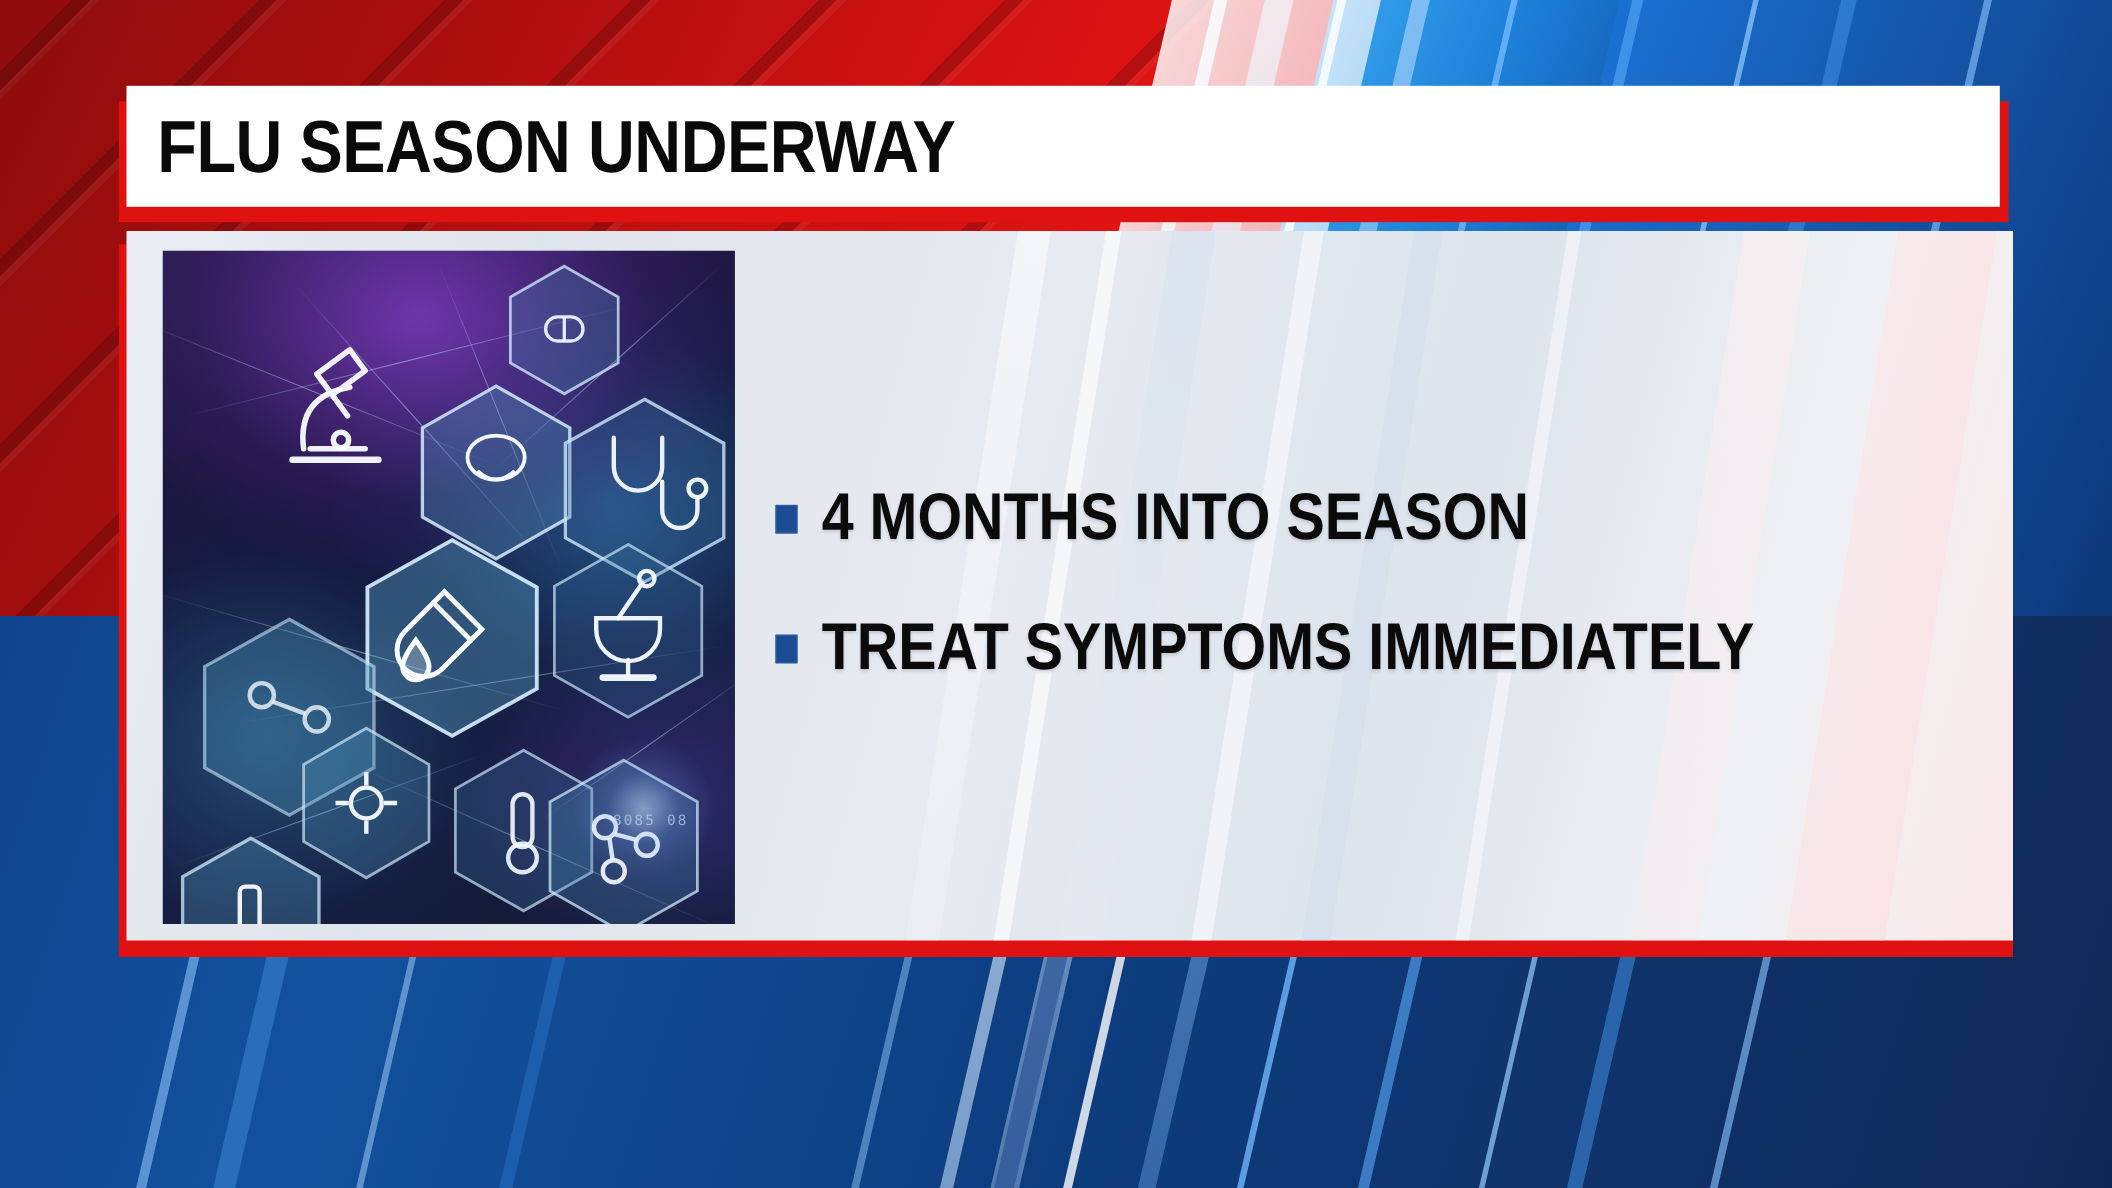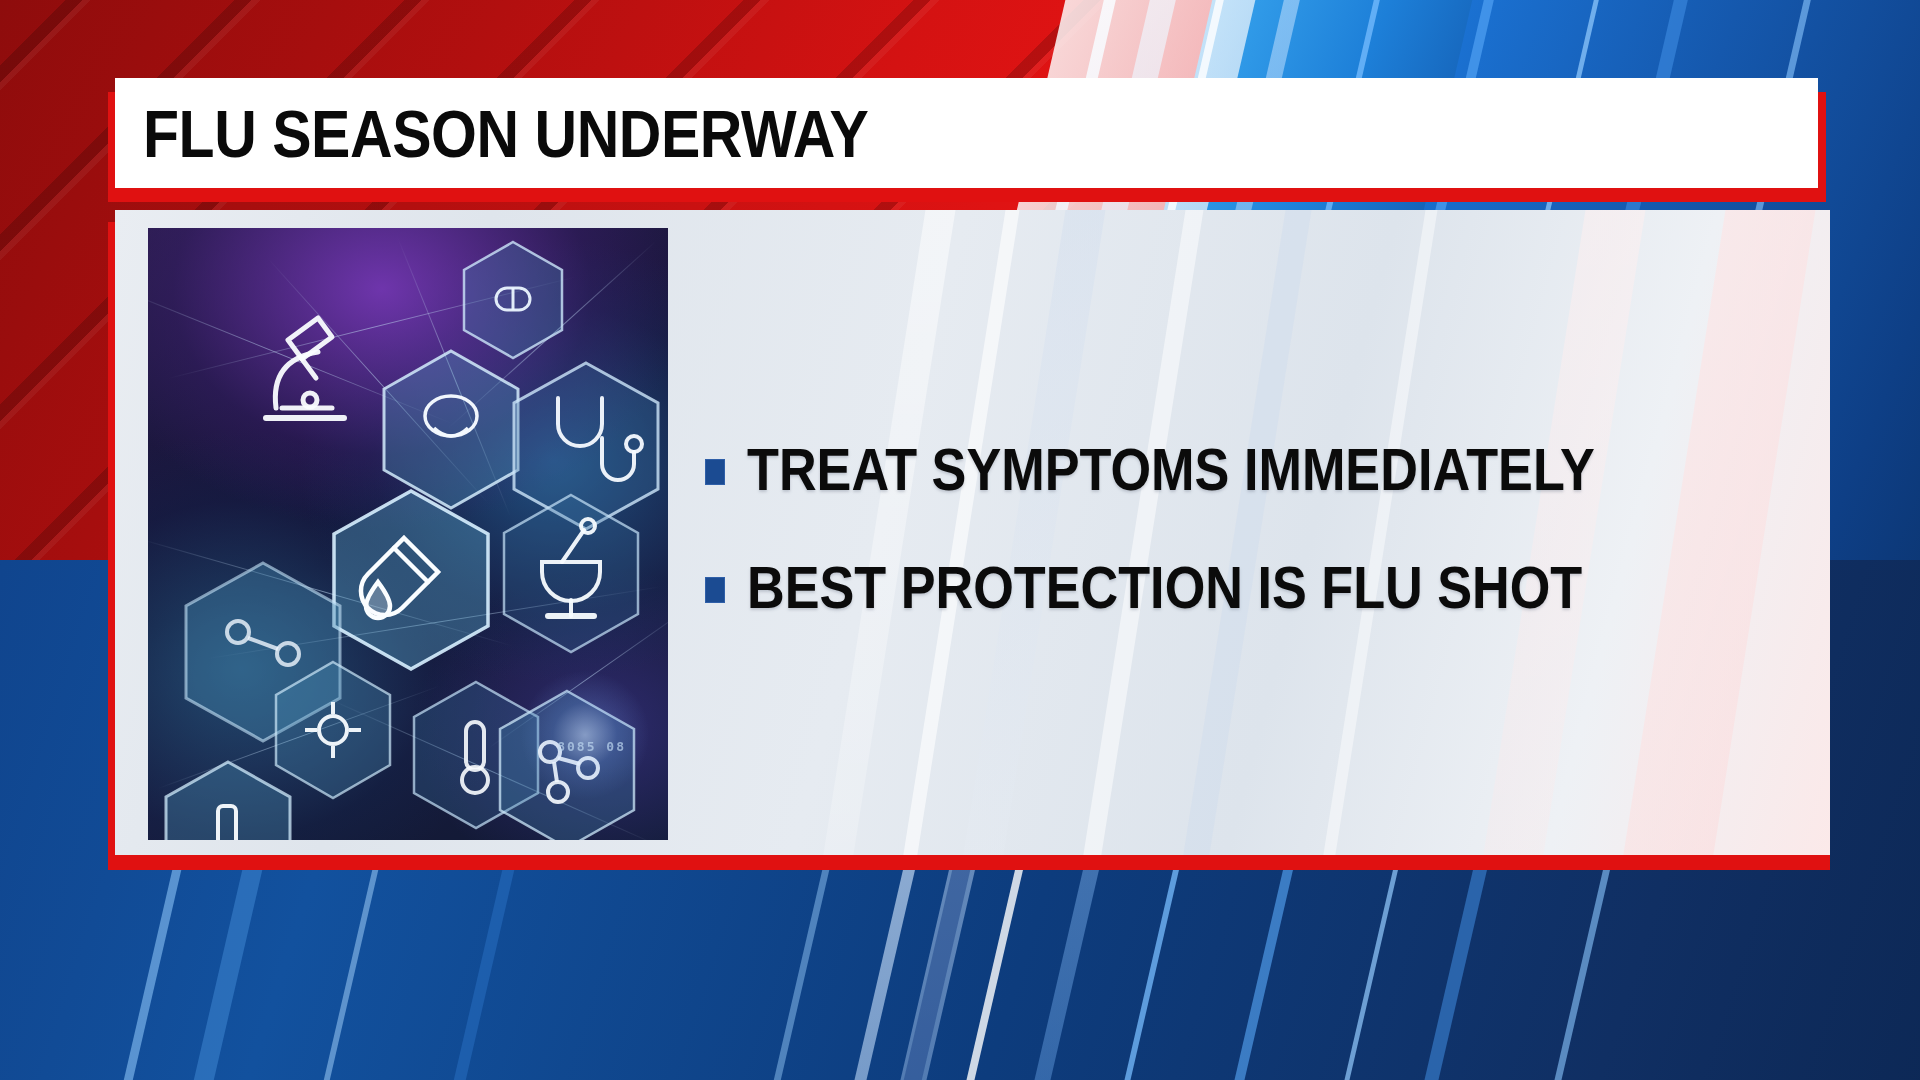--- a/index.html
+++ b/index.html
@@ -132,21 +132,20 @@
     background:linear-gradient(90deg, rgba(190,215,240,0), rgba(190,215,240,0.55), rgba(190,215,240,0));
     transform-origin:left center;
   }
   .hexg { position:absolute; }
   .hexg svg { display:block; }
   .thumb-code {
     position:absolute; right:42px; bottom:86px;
     font-family:"DejaVu Sans Mono", monospace;
     font-size:13px; letter-spacing:2px;
     color:rgba(190,215,240,0.7);
-    font-weight:bold;
   }
   .flare {
     position:absolute; right:18px; bottom:40px; width:130px; height:130px;
     background:radial-gradient(circle, rgba(200,225,255,0.55) 0%, rgba(120,170,240,0.18) 35%, rgba(0,0,0,0) 70%);
   }
 
   
   #bullets {
     position:absolute; left:590px; top:0px; width:1110px; height:645px;
     z-index:4;
@@ -358,27 +357,27 @@
         </g>
       </svg>
     </div>
 
     <div class="flare"></div>
     <div class="thumb-code">8085 08</div>
   </div>
 
   <div id="bullets">
 
+    <div class="bullet-row">
+      <span class="bullet-marker"></span>
+      <span class="bullet-text">4 MONTHS INTO SEASON</span>
+    </div>
 
 
 
     <div class="bullet-row">
       <span class="bullet-marker"></span>
       <span class="bullet-text">TREAT SYMPTOMS IMMEDIATELY</span>
     </div>
 
-    <div class="bullet-row">
-      <span class="bullet-marker"></span>
-      <span class="bullet-text">BEST PROTECTION IS FLU SHOT</span>
-    </div>
 
   </div>
 </div>
 
 </body></html>

